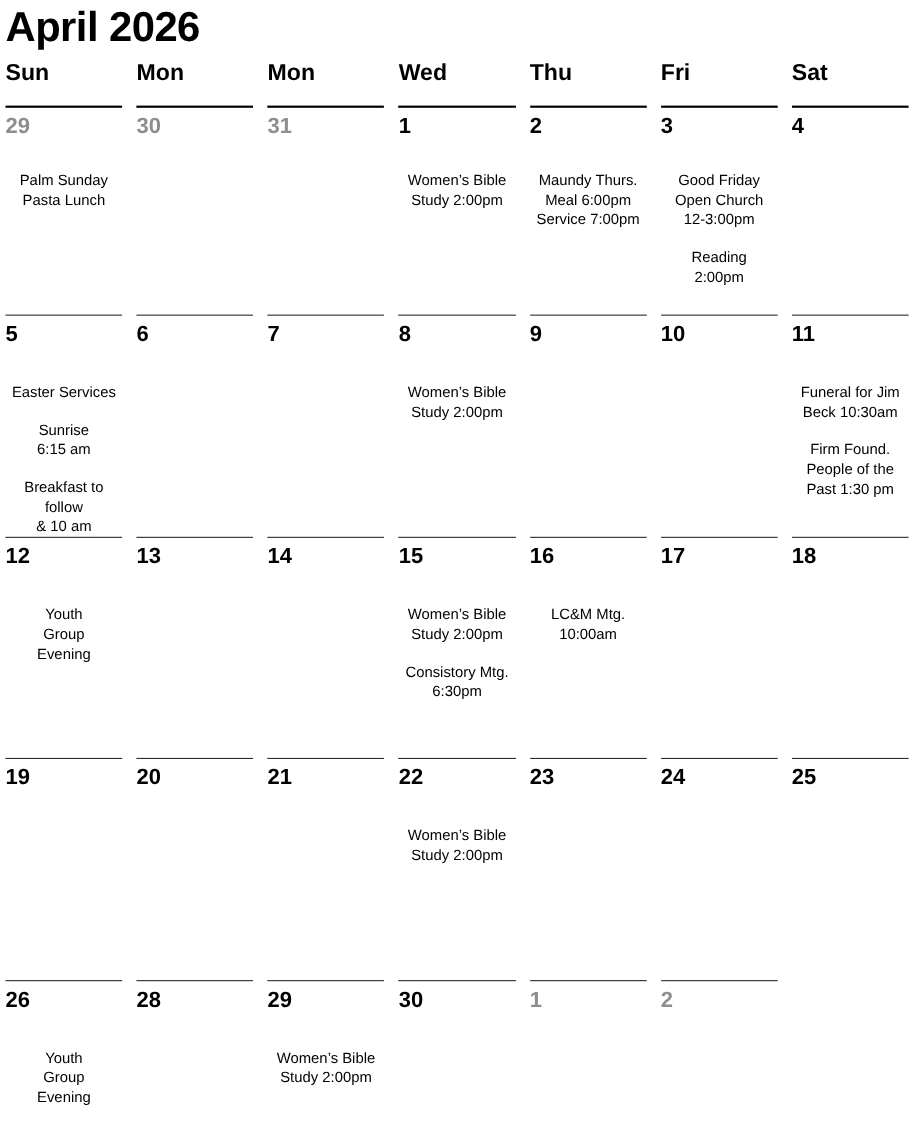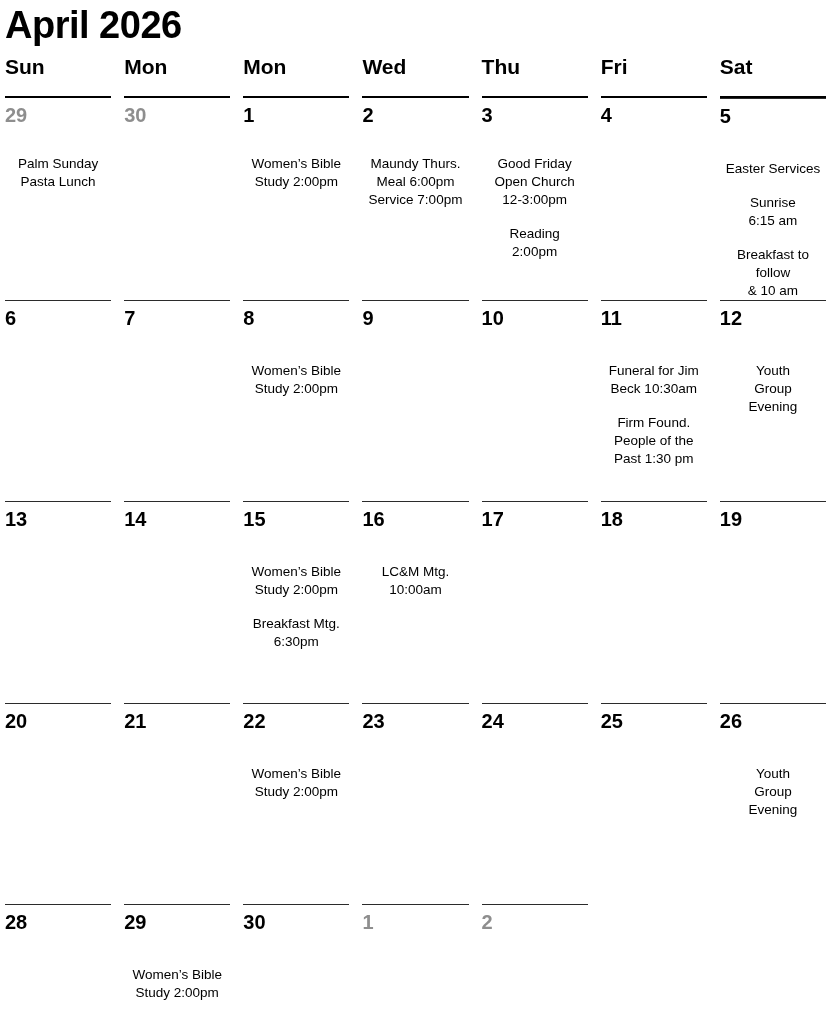--- a/index.html
+++ b/index.html
@@ -81,20 +81,23 @@
         <div class="evt">
           <div class="evt-line">Palm Sunday</div>
           <div class="evt-line">Pasta Lunch</div>
         </div>
       </div>
     </div>
     <div class="cell w0">
       <span class="num muted">30</span>
     </div>
     <div class="cell w0">
+      <span class="num muted">31</span>
+    </div>
+    <div class="cell w0">
       <span class="num">1</span>
       <div class="events">
         <div class="evt">
           <div class="evt-line">Women’s Bible</div>
           <div class="evt-line">Study 2:00pm</div>
         </div>
       </div>
     </div>
     <div class="cell w0">
       <span class="num">2</span>
@@ -192,21 +195,21 @@
       <span class="num">14</span>
     </div>
     <div class="cell w2 topline">
       <span class="num">15</span>
       <div class="events">
         <div class="evt">
           <div class="evt-line">Women’s Bible</div>
           <div class="evt-line">Study 2:00pm</div>
         </div>
         <div class="evt">
-          <div class="evt-line">Breakfast Mtg.</div>
+          <div class="evt-line">Consistory Mtg.</div>
           <div class="evt-line">6:30pm</div>
         </div>
       </div>
     </div>
     <div class="cell w2 topline">
       <span class="num">16</span>
       <div class="events">
         <div class="evt">
           <div class="evt-line">LC&amp;M Mtg.</div>
           <div class="evt-line">10:00am</div>

